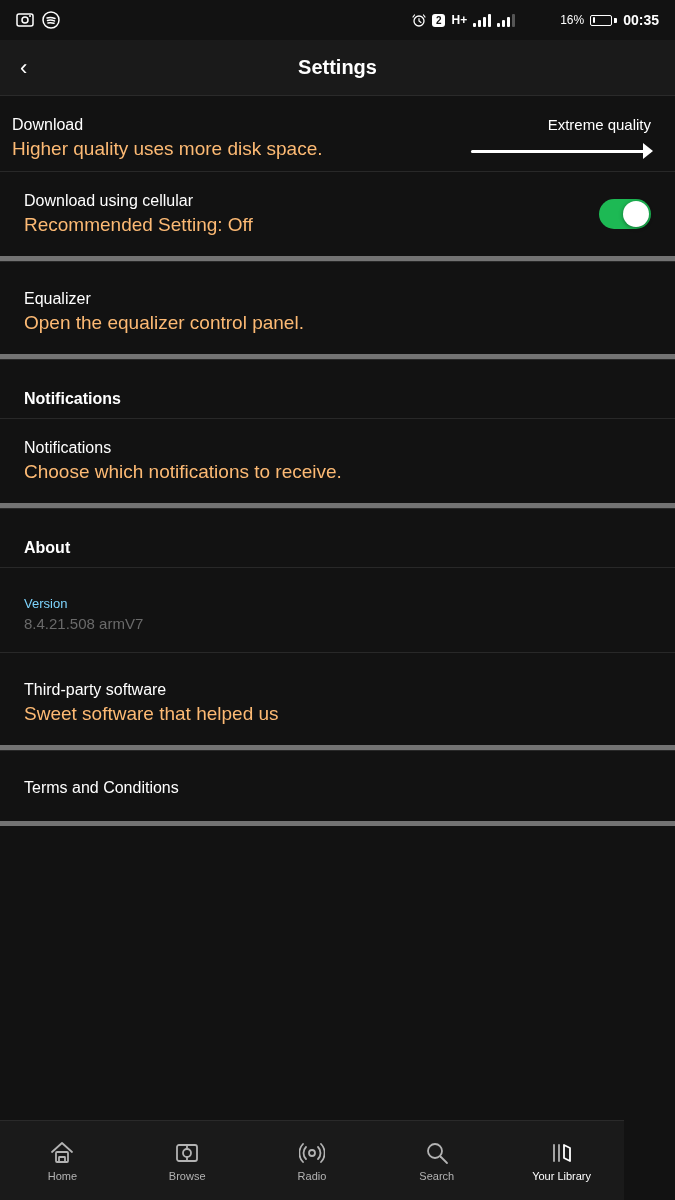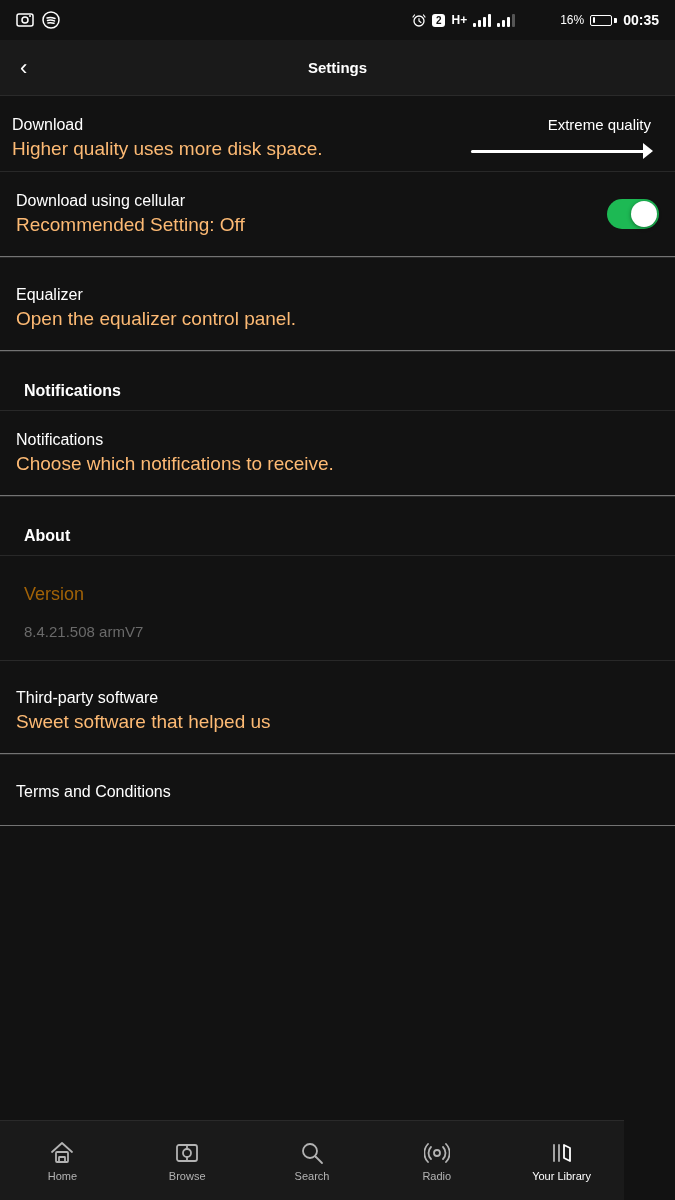--- a/index.html
+++ b/index.html
@@ -47,40 +47,40 @@
       border-bottom: 1px solid #2a2a2a;
     }
     .back-button {
       position: absolute;
       left: 20px;
       font-size: 22px;
       color: #fff;
       cursor: pointer;
     }
     .nav-title {
-      font-size: 15px;
+      font-size: 20px;
       font-weight: 700;
       color: #fff;
     }
 
     
     .content {
       height: calc(1200px - 40px - 56px - 80px);
       overflow-y: auto;
       padding: 0;
       background: #121212;
     }
 
     
     .setting-row {
-      padding: 20px 16px;
+      padding: 20px 24px;
       display: flex;
       align-items: center;
       justify-content: flex-end;
-      border-bottom: 1px solid #737373;
+      border-bottom: 5px solid #737373;
     }
     .setting-row-info {
       flex: 1;
     }
     .setting-title {
       font-size: 16px;
       font-weight: 500;
       color: #fff;
       margin-bottom: 4px;
     }
@@ -168,23 +168,23 @@
       font-size: 16px;
       font-weight: 700;
       color: #fff;
     }
 
     
     .version-row {
       padding: 20px 24px;
     }
     .version-title {
-      font-size: 18px;
-      color: #a16207;
-      margin-bottom: 18px;
+      font-size: 13px;
+      color: #7dd3fc;
+      margin-bottom: 4px;
     }
     .version-value {
       font-size: 15px;
       color: #6a6a6a;
     }
 
     
     .bottom-nav {
       position: absolute;
       bottom: 0;
@@ -446,38 +446,38 @@
       <rect x="3" y="5" width="20" height="16" rx="2" stroke="#b3b3b3"></rect>
       <circle cx="13" cy="13" r="4" stroke="#b3b3b3"></circle>
       <line x1="13" y1="5" x2="13" y2="9" stroke="#b3b3b3"></line>
       <line x1="13" y1="17" x2="13" y2="21" stroke="#b3b3b3"></line>
     </svg>
     <span class="nav-item-label">Browse</span>
   </div>
 
   <div class="nav-item">
     <svg class="nav-svg" viewBox="0 0 26 26">
-      <circle cx="11" cy="11" r="7" stroke="#b3b3b3"></circle>
-      <line x1="16.5" y1="16.5" x2="23" y2="23" stroke="#b3b3b3"></line>
-    </svg>
-    <span class="nav-item-label">Search</span>
-  </div>
-
-  <div class="nav-item">
-    <svg class="nav-svg" viewBox="0 0 26 26">
       <circle cx="13" cy="13" r="3" stroke="#b3b3b3"></circle>
       <path d="M7,7 A8.5,8.5 0 0,0 7,19" stroke="#b3b3b3" fill="none"></path>
       <path d="M19,7 A8.5,8.5 0 0,1 19,19" stroke="#b3b3b3" fill="none"></path>
       <path d="M4,4 A13,13 0 0,0 4,22" stroke="#b3b3b3" fill="none"></path>
       <path d="M22,4 A13,13 0 0,1 22,22" stroke="#b3b3b3" fill="none"></path>
     </svg>
     <span class="nav-item-label">Radio</span>
   </div>
 
   <div class="nav-item">
+    <svg class="nav-svg" viewBox="0 0 26 26">
+      <circle cx="11" cy="11" r="7" stroke="#b3b3b3"></circle>
+      <line x1="16.5" y1="16.5" x2="23" y2="23" stroke="#b3b3b3"></line>
+    </svg>
+    <span class="nav-item-label">Search</span>
+  </div>
+
+  <div class="nav-item">
     <svg class="nav-svg active" viewBox="0 0 26 26">
       <line x1="5" y1="5" x2="5" y2="21" stroke="#fff" stroke-width="2.5" stroke-linecap="round"></line>
       <line x1="10" y1="5" x2="10" y2="21" stroke="#fff" stroke-width="2.5" stroke-linecap="round"></line>
       <path d="M15,5 L21,8 L21,21 L15,18 Z" stroke="#fff" stroke-width="1.8" fill="none"></path>
     </svg>
     <span class="nav-item-label active">Your Library</span>
   </div>
 
 </div>
 

